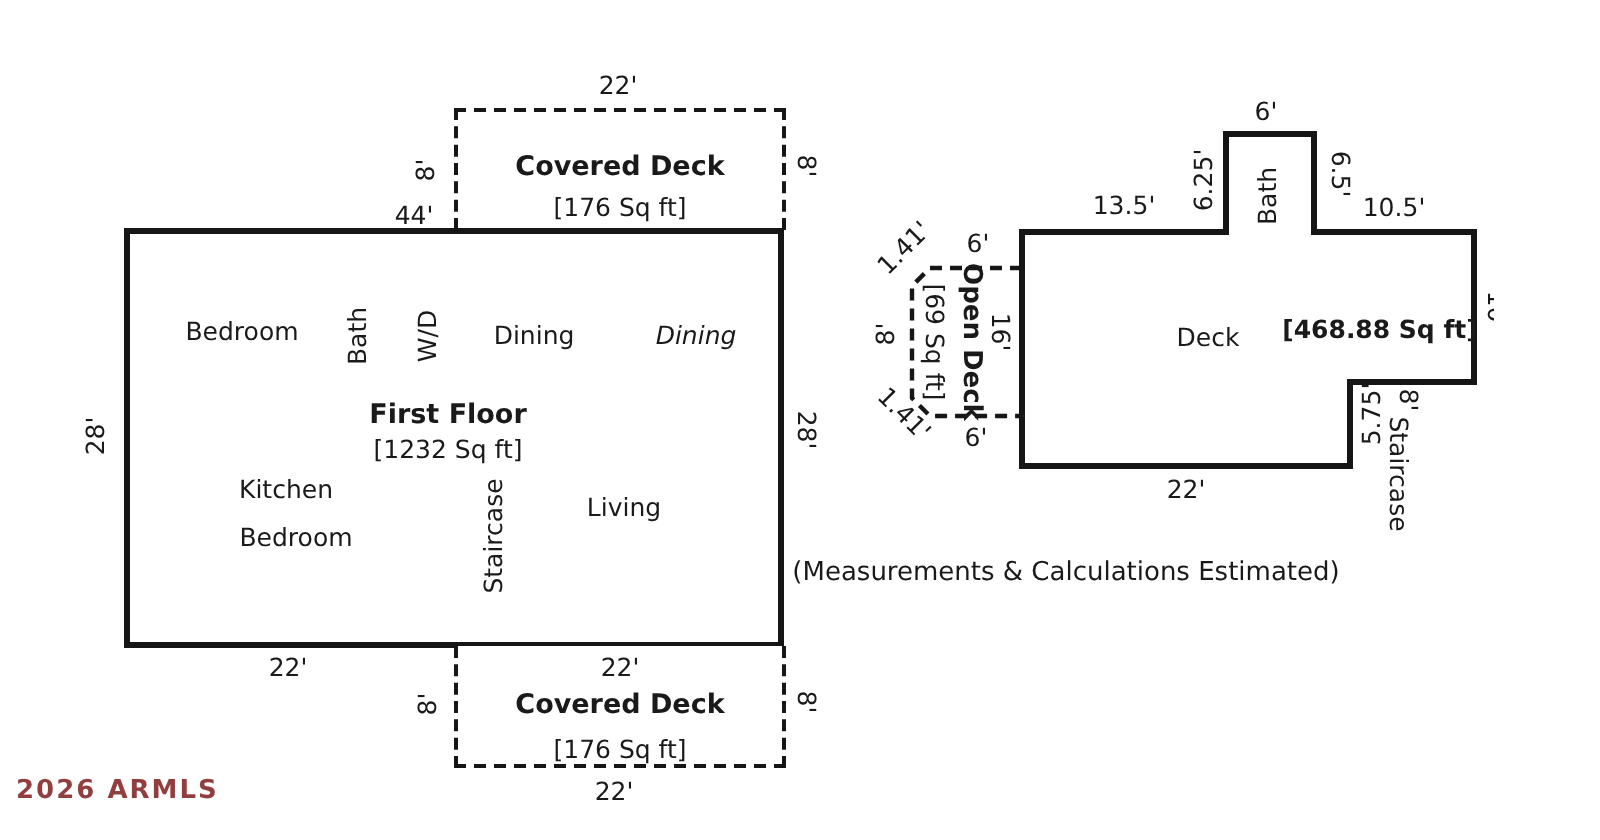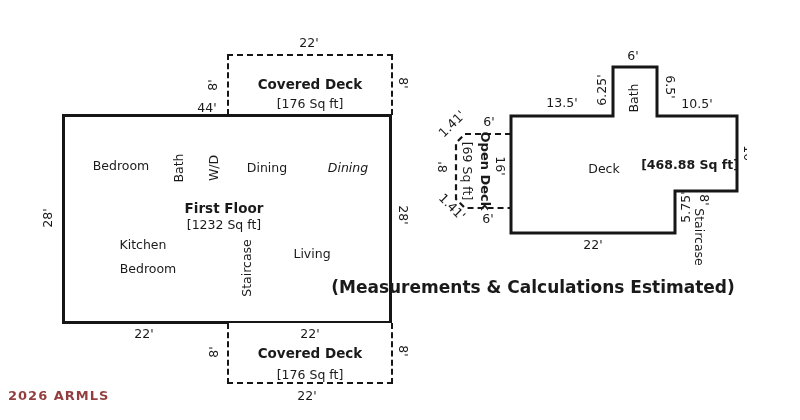--- a/index.html
+++ b/index.html
@@ -94,16 +94,16 @@
 
   <div class="lbl dm45" style="left:452px;top:124px;">1.41'</div>
   <div class="lbl" style="left:489px;top:122px;">6'</div>
   <div class="lbl ccw" style="left:443px;top:167px;">8'</div>
   <div class="lbl d45" style="left:452px;top:207px;">1.41'</div>
   <div class="lbl" style="left:488px;top:219px;">6'</div>
   <div class="lbl cw" style="left:467px;top:171px;">[69 Sq ft]</div>
   <div class="lbl cw b" style="left:485px;top:171px;font-size:13px;">Open Deck</div>
   <div class="lbl cw" style="left:500px;top:166px;">16'</div>
 
-  <div class="lbl" style="left:533px;top:287px;font-size:17px;font-weight:bold;">(Measurements &amp; Calculations Estimated)</div>
+  <div class="lbl" style="left:533px;top:287px;font-size:13px;">(Measurements &amp; Calculations Estimated)</div>
   <div class="watermark">2026 ARMLS</div>
 
 </div>
 
 </body></html>

